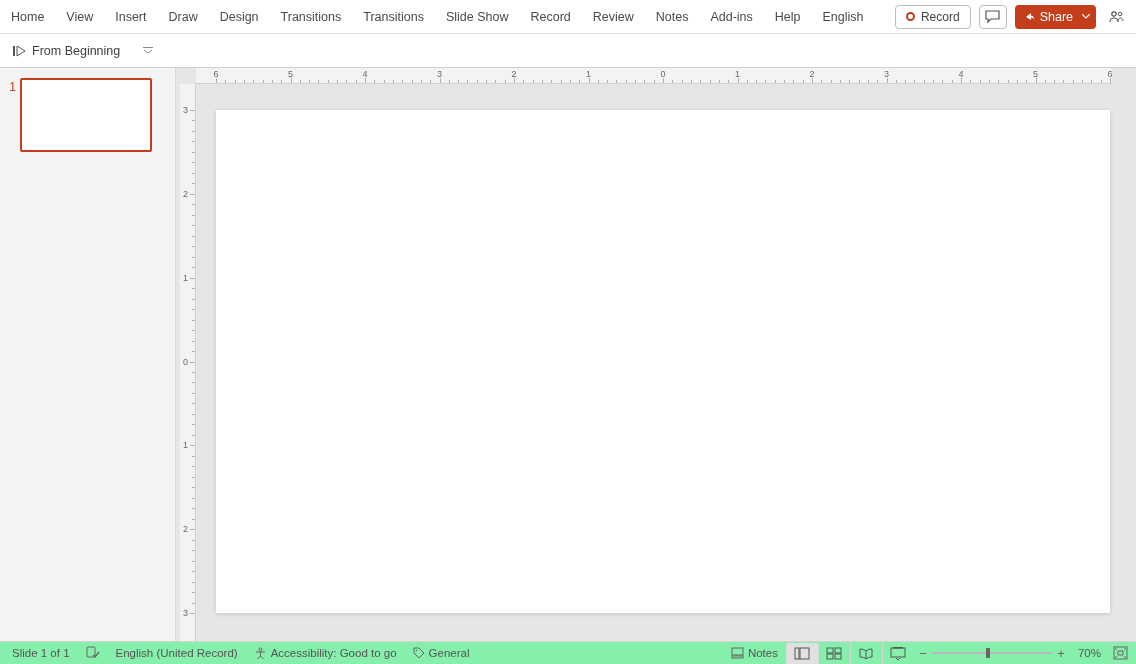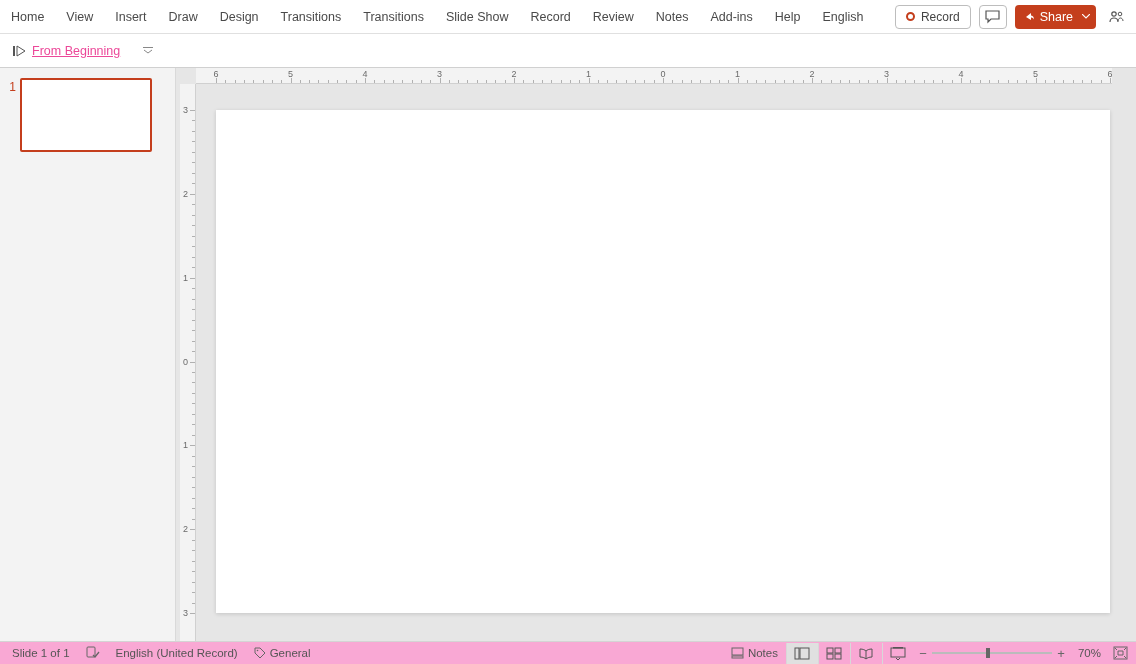--- a/index.html
+++ b/index.html
@@ -64,24 +64,23 @@
   height: 34px;
   background: #ffffff;
   border-bottom: 1px solid #d0d0d0;
   display: flex;
   align-items: center;
   padding-left: 6px;
 }
 .from-begin {
   display: flex; align-items: center; gap: 6px;
   padding: 3px 6px;
-  font-size: 12.5px; color: #ec4899;
+  font-size: 12.5px; color: #404040;
   cursor: pointer;
   border-radius: 3px;
-  text-decoration: underline;
 }
 .tool-dropdown {
   margin-left: 14px;
   width: 16px; height: 20px;
   display: flex; align-items: center; justify-content: center;
   cursor: pointer;
 }
 
 
 .main {
@@ -139,21 +138,21 @@
   position: absolute;
   left: 40px; top: 42px;
   width: 894px; height: 503px;
   background: #fff;
   box-shadow: 0 1px 4px rgba(0,0,0,0.15);
 }
 
 
 .statusbar {
   height: 23px;
-  background: #f9a8d4;
+  background: #86efac;
   border-top: 1px solid #d4d4d4;
   display: flex;
   align-items: center;
   font-size: 11.5px;
   color: #555;
   padding: 0 4px;
 }
 .statusbar .sb-item { padding: 0 8px; height: 100%; display: flex; align-items: center; gap: 4px; cursor: default; }
 .statusbar .sb-item.clickable { cursor: pointer; }
 .statusbar .sb-spacer { flex: 1; }
@@ -431,20 +430,27 @@
 <div class="statusbar">
   <div class="sb-item">Slide 1 of 1</div>
   <div class="sb-item clickable">
     <svg width="14" height="14" viewBox="0 0 14 14">
       <rect x="1" y="1" width="8" height="10" rx="1" fill="none" stroke="#666" stroke-width="1"></rect>
       <path d="M7 9l2 2 4-5" fill="none" stroke="#666" stroke-width="1.3"></path>
     </svg>
   </div>
   <div class="sb-item clickable">English (United Record)</div>
   <div class="sb-item clickable">
+    <svg width="13" height="13" viewBox="0 0 13 13">
+      <circle cx="6.5" cy="2.5" r="1.5" fill="none" stroke="#666" stroke-width="1"></circle>
+      <path d="M2 5h9M6.5 5v4m-3 3l3-3 3 3" fill="none" stroke="#666" stroke-width="1"></path>
+    </svg>
+    <span>Accessibility: Good to go</span>
+  </div>
+  <div class="sb-item clickable">
     <svg width="12" height="12" viewBox="0 0 12 12">
       <path d="M1 1h5l5 5-5 5-5-5z" fill="none" stroke="#666" stroke-width="1"></path>
       <circle cx="3.5" cy="3.5" r="0.8" fill="#666"></circle>
     </svg>
     <span>General</span>
   </div>
 
   <div class="sb-spacer"></div>
 
   <div class="sb-item clickable">

